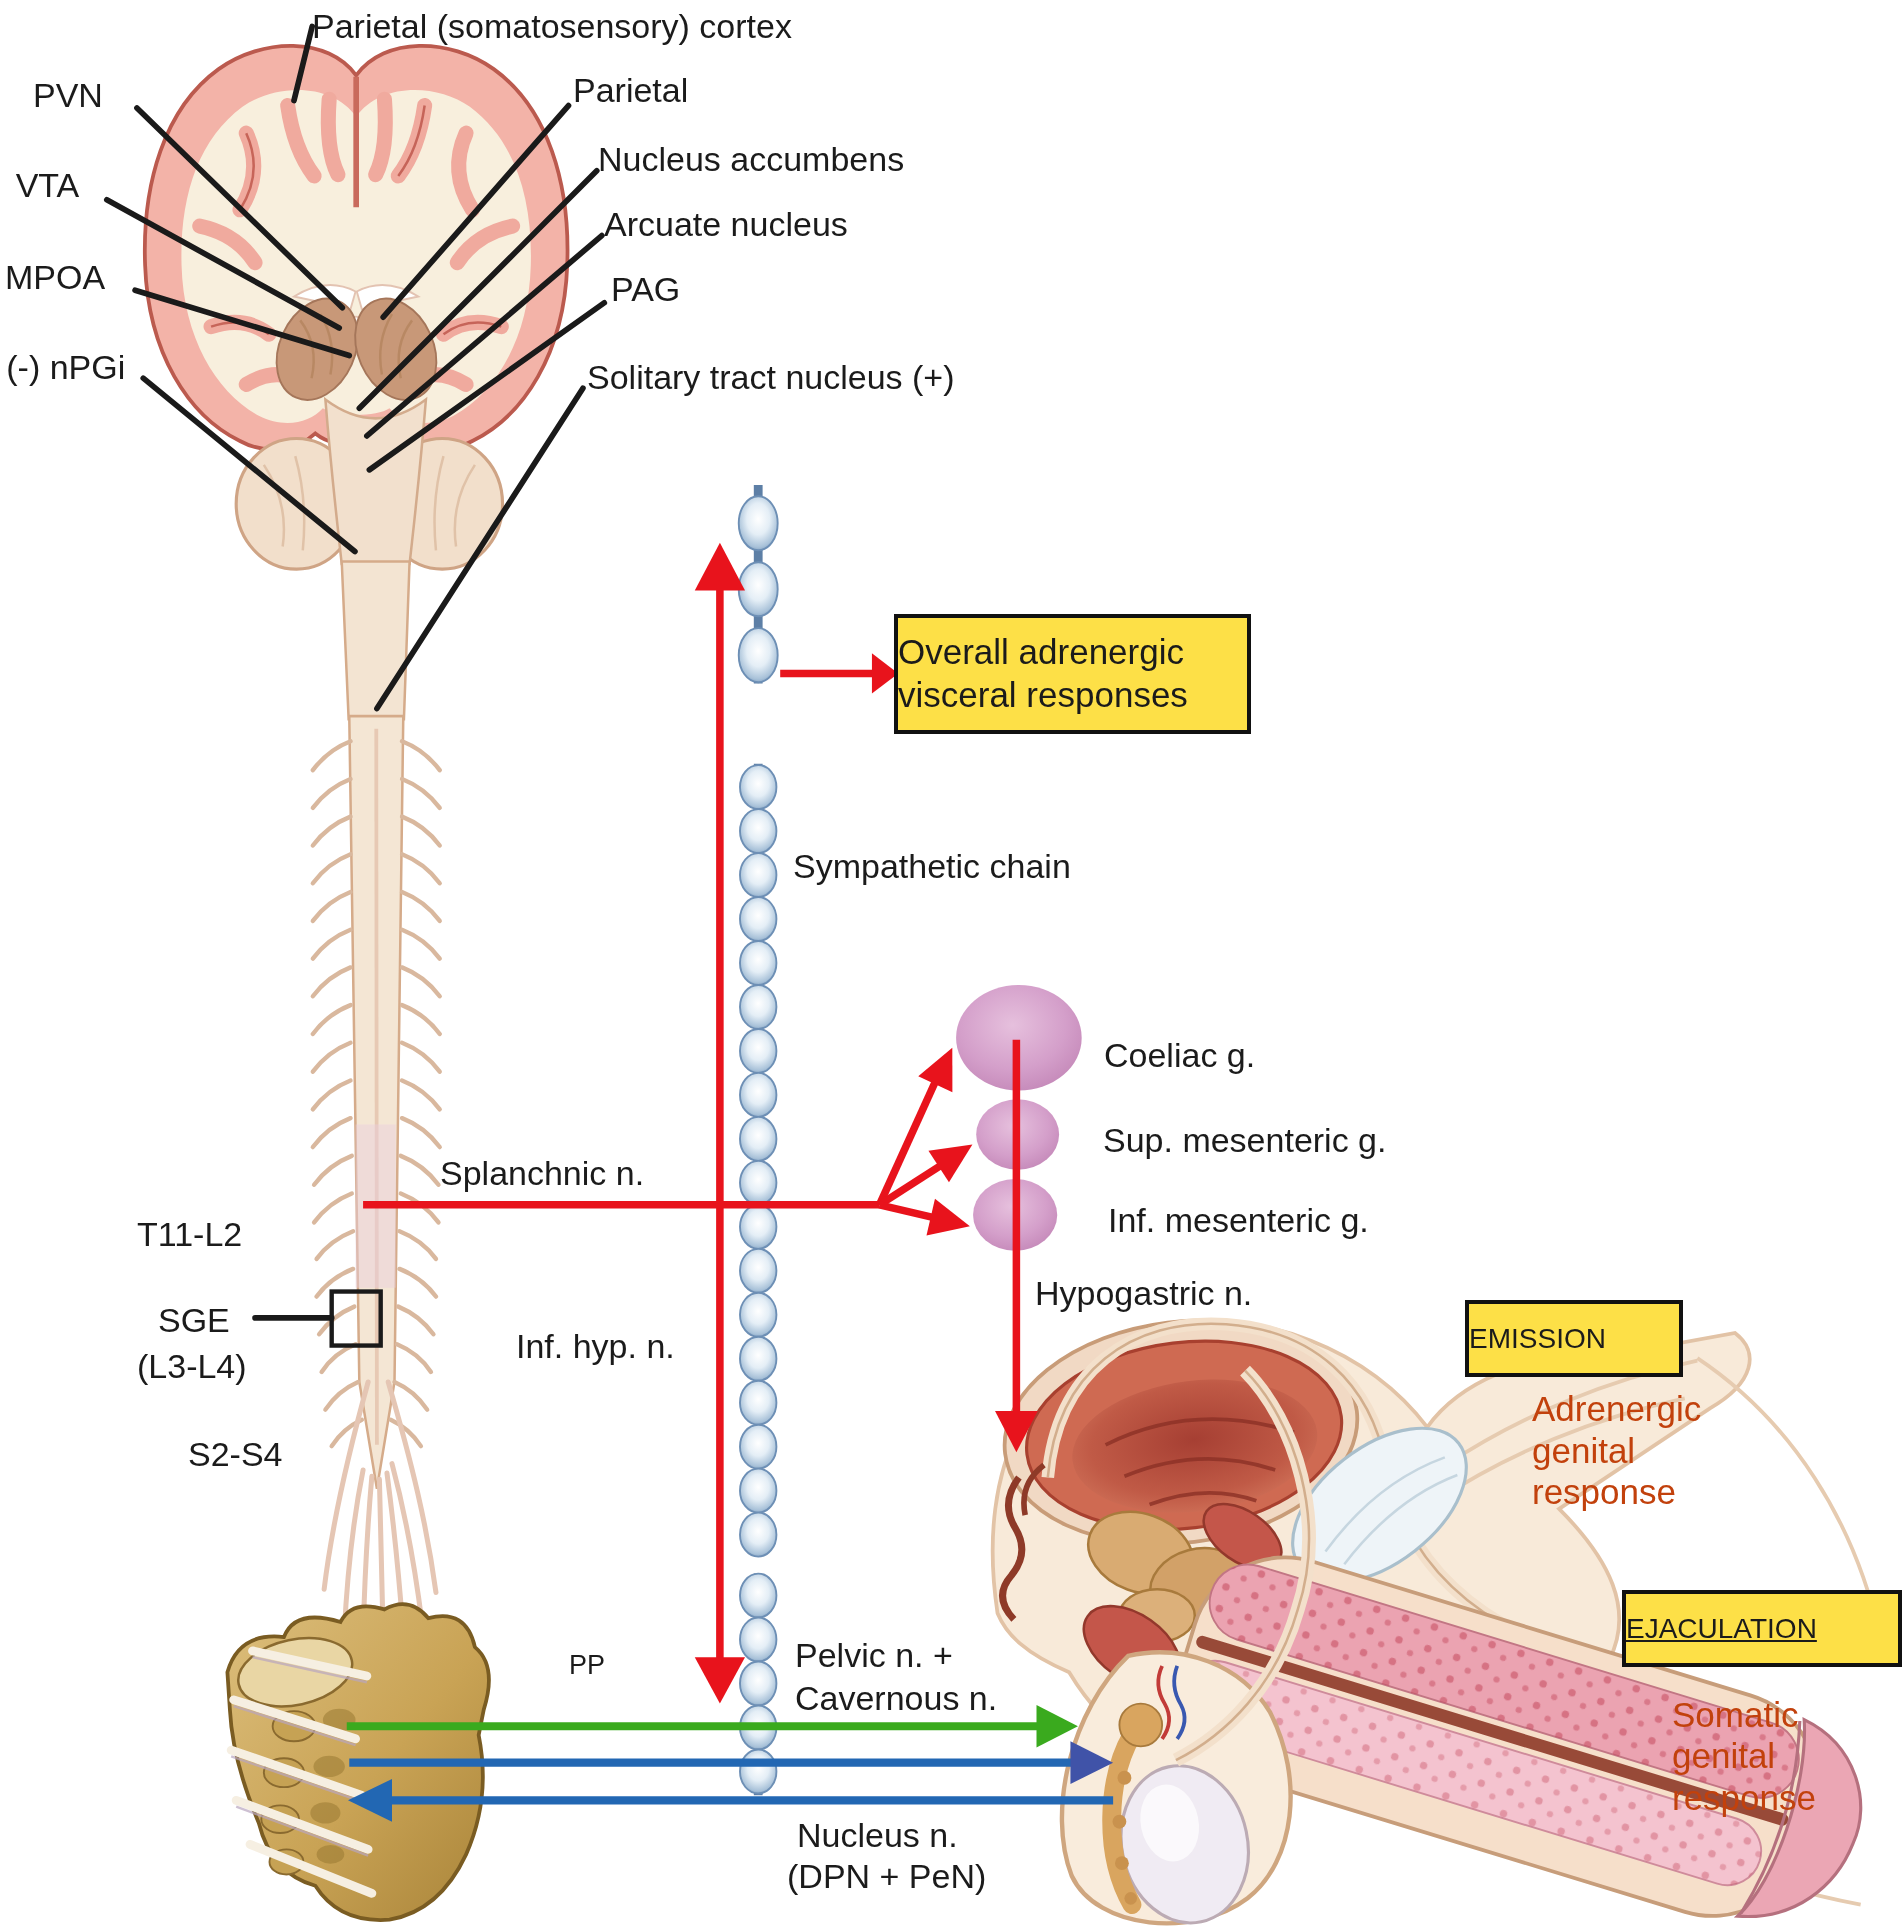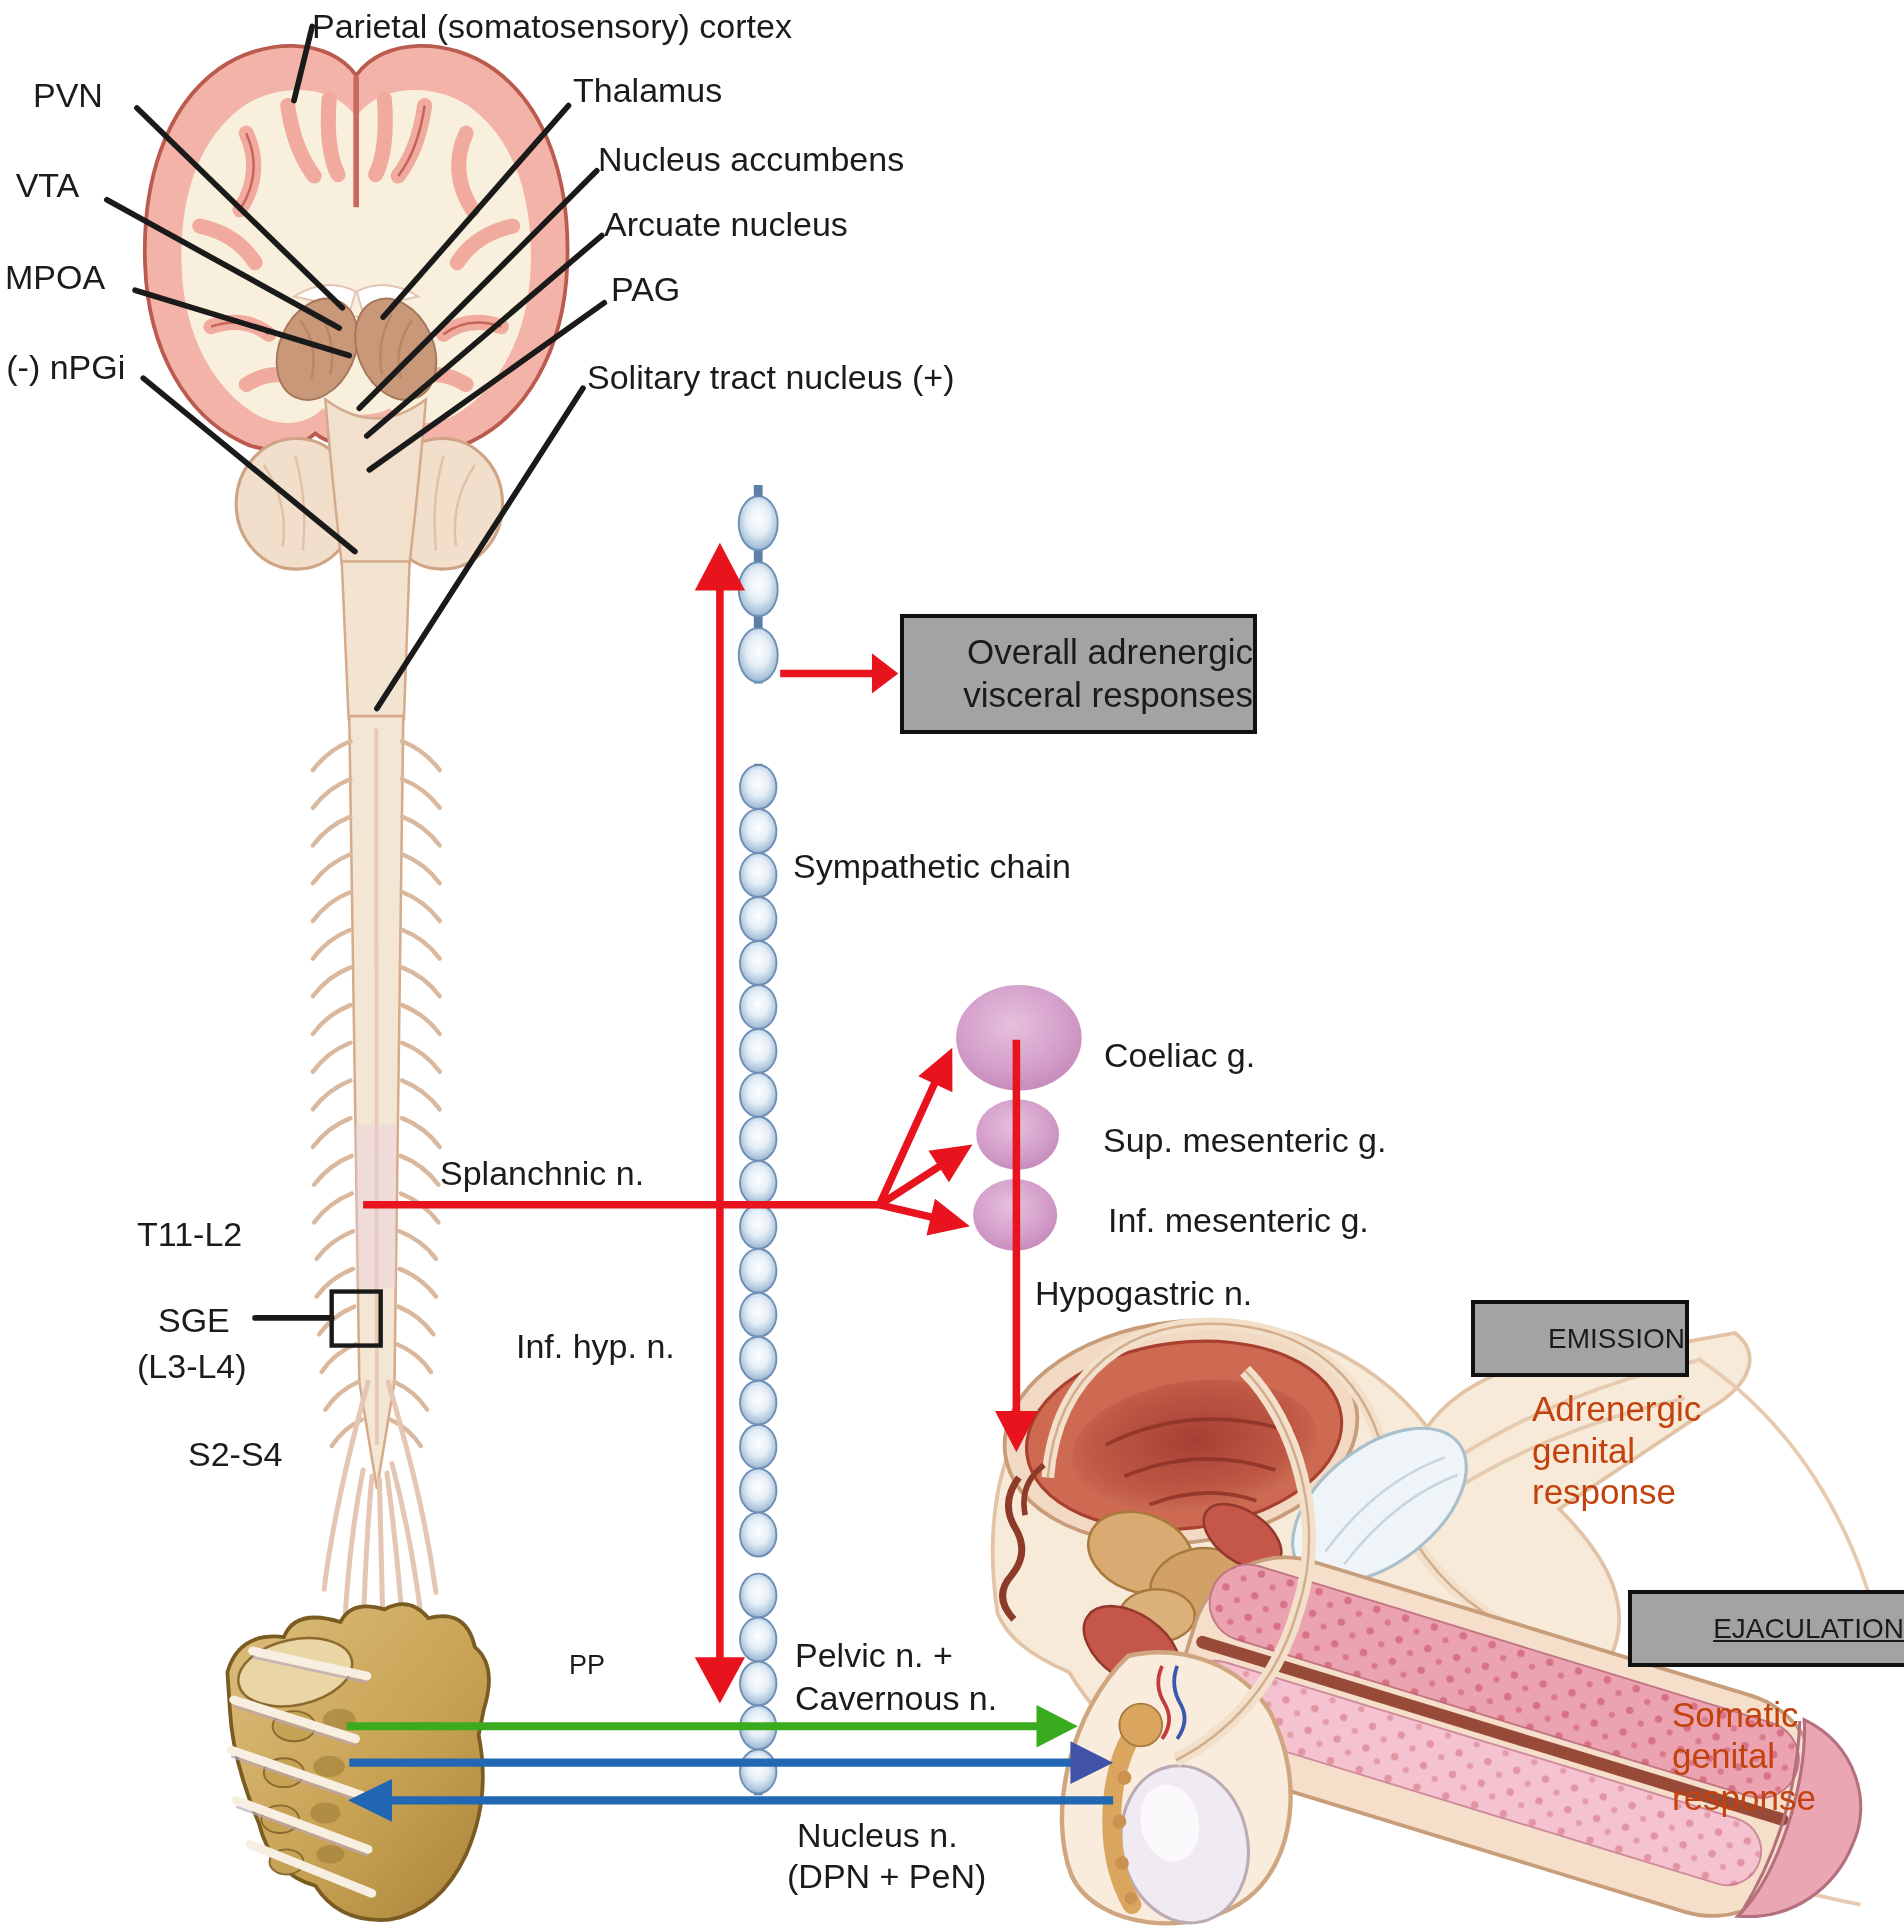--- a/index.html
+++ b/index.html
@@ -16,26 +16,25 @@
     position:absolute;
     font-size:34px;
     color:#1b1b1b;
     white-space:nowrap;
     line-height:1.1;
   }
   .lbl.big{font-size:27px;}
   .outbox{
     position:absolute;
     border:4.4px solid #111111;
-    background:#a3a3a3;
+    background:#fde047;
     display:flex;flex-direction:column;
-    align-items:flex-end;justify-content:center;
+    align-items:flex-start;justify-content:center;
     color:#1b1b1b;
     text-align:center;
-    margin-left:6px;
   }
   .outbox .bt{font-size:28px;white-space:nowrap;}
   .outbox.wide .bt{font-size:35px;line-height:1.22;}
   .sub{
     position:absolute;
     font-size:35px;color:#c2410c;line-height:41px;white-space:nowrap;
   }
 </style>
 </head>
 <body>
@@ -387,21 +386,21 @@
     <line x1="406" y1="2098" x2="528" y2="2098"></line>
   </g>
   <rect x="528" y="2056" width="78" height="86" fill="none" stroke="#1a1a1a" stroke-width="7"></rect>
 </svg>
 
 <span class="lbl" style="left:312px; top:7.5px">Parietal (somatosensory) cortex</span>
 <span class="lbl" style="left:33px;  top:77px">PVN</span>
 <span class="lbl" style="left:15.7px;  top:167px">VTA</span>
 <span class="lbl" style="left:5px;   top:259px">MPOA</span>
 <span class="lbl" style="left:6.3px;  top:349px">(-) nPGi</span>
-<span class="lbl" style="left:573px; top:72px">Thalamus</span>
+<span class="lbl" style="left:573px; top:72px">Parietal</span>
 <span class="lbl" style="left:598px; top:141px">Nucleus accumbens</span>
 <span class="lbl" style="left:604px; top:206px">Arcuate nucleus</span>
 <span class="lbl" style="left:611px; top:271px">PAG</span>
 <span class="lbl" style="left:587px; top:359px">Solitary tract nucleus (+)</span>
 
 <span class="lbl" style="left:793px; top:848px">Sympathetic chain</span>
 <span class="lbl" style="left:440px;  top:1155px">Splanchnic n.</span>
 <span class="lbl" style="left:137px;  top:1216px">T11-L2</span>
 <span class="lbl" style="left:158px;  top:1302px">SGE</span>
 <span class="lbl" style="left:137px;  top:1348px">(L3-L4)</span>

